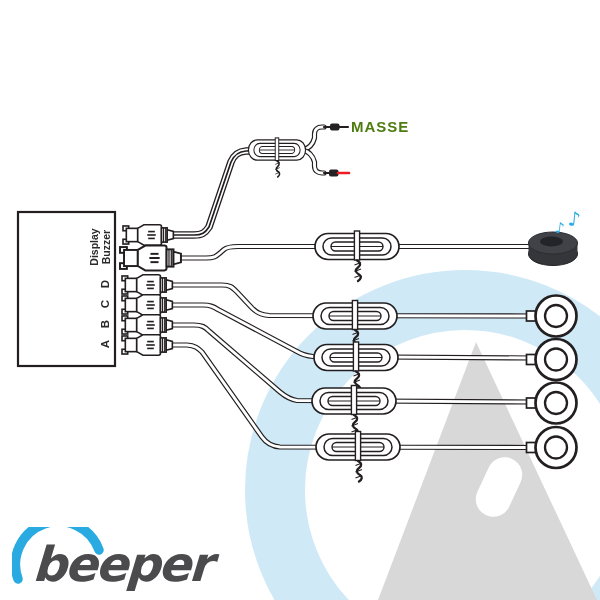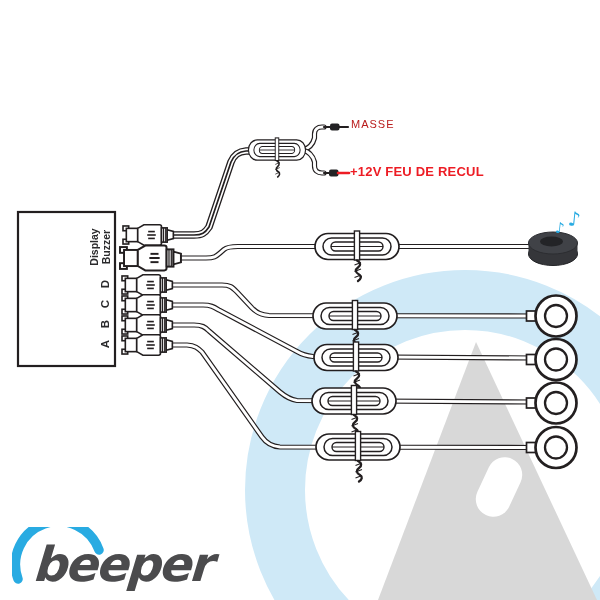--- a/index.html
+++ b/index.html
@@ -14,21 +14,21 @@
   .pc{stroke:#231f20;stroke-width:1.7;fill:none;stroke-linejoin:round;stroke-linecap:round;}
   .tl{stroke:#231f20;stroke-width:2.2;stroke-linecap:round;}
   .rl{stroke:#ed1c24;stroke-width:2.6;stroke-linecap:round;}
   .cf{fill:#fff;stroke:#231f20;stroke-width:1.7;}
   .ln{stroke:#231f20;}
   .coilp{fill:#fff;stroke:#231f20;}
   
   .lab{position:absolute;white-space:nowrap;}
   .vlabel{position:absolute;transform:translate(-50%,-50%) rotate(-90deg);
           font-weight:bold;color:#2a2a2c;white-space:nowrap;}
-  .masse{left:351px;top:118px;font-size:11px;font-weight:400;color:#b91c1c;letter-spacing:1px;}
+  .masse{left:351px;top:118px;font-size:15px;font-weight:700;color:#4d7c0f;letter-spacing:1px;}
   .recul{left:350px;top:164px;font-size:13px;font-weight:700;color:#ed1c24;letter-spacing:0.2px;}
   .note{position:absolute;color:#29abe2;font-family:"DejaVu Sans",sans-serif;transform:rotate(6deg);}
   .note-s{left:555px;top:219px;font-size:15px;}
   .note-l{left:568px;top:207px;font-size:20px;}
   .logo{position:absolute;left:12px;top:527px;width:210px;height:72px;}
   .brand{position:absolute;left:24px;top:13px;font-style:italic;font-weight:700;font-size:48px;
          line-height:1;color:#4b4b4d;letter-spacing:-2px;transform:skewX(-6deg);
          font-family:"DejaVu Sans",sans-serif;}
 </style>
 </head>
@@ -156,21 +156,20 @@
 
     <g>
       <ellipse cx="553" cy="254" rx="24.5" ry="11.5" fill="#35363a" stroke="#232427" stroke-width="1"></ellipse>
       <rect x="528.5" y="243" width="49" height="11" fill="#35363a"></rect>
       <ellipse cx="553" cy="243" rx="24.5" ry="11" fill="#404247" stroke="#2c2d31" stroke-width="1"></ellipse>
       <ellipse cx="551.5" cy="241.5" rx="11.5" ry="5" fill="#232427"></ellipse>
     </g>
   </svg>
 
   <div class="lab masse">MASSE</div>
-  <div class="lab recul">+12V FEU DE RECUL</div>
 
   <div class="vlabel" style="left:94px;top:247px;font-size:10.5px;">Display</div>
   <div class="vlabel" style="left:106px;top:247px;font-size:10.5px;">Buzzer</div>
   <div class="vlabel" style="left:105px;top:284px;font-size:11.5px;">D</div>
   <div class="vlabel" style="left:105px;top:304px;font-size:11.5px;">C</div>
   <div class="vlabel" style="left:105px;top:324px;font-size:11.5px;">B</div>
   <div class="vlabel" style="left:105px;top:344px;font-size:11.5px;">A</div>
 
   <div class="note note-s">♪</div>
   <div class="note note-l">♪</div>

